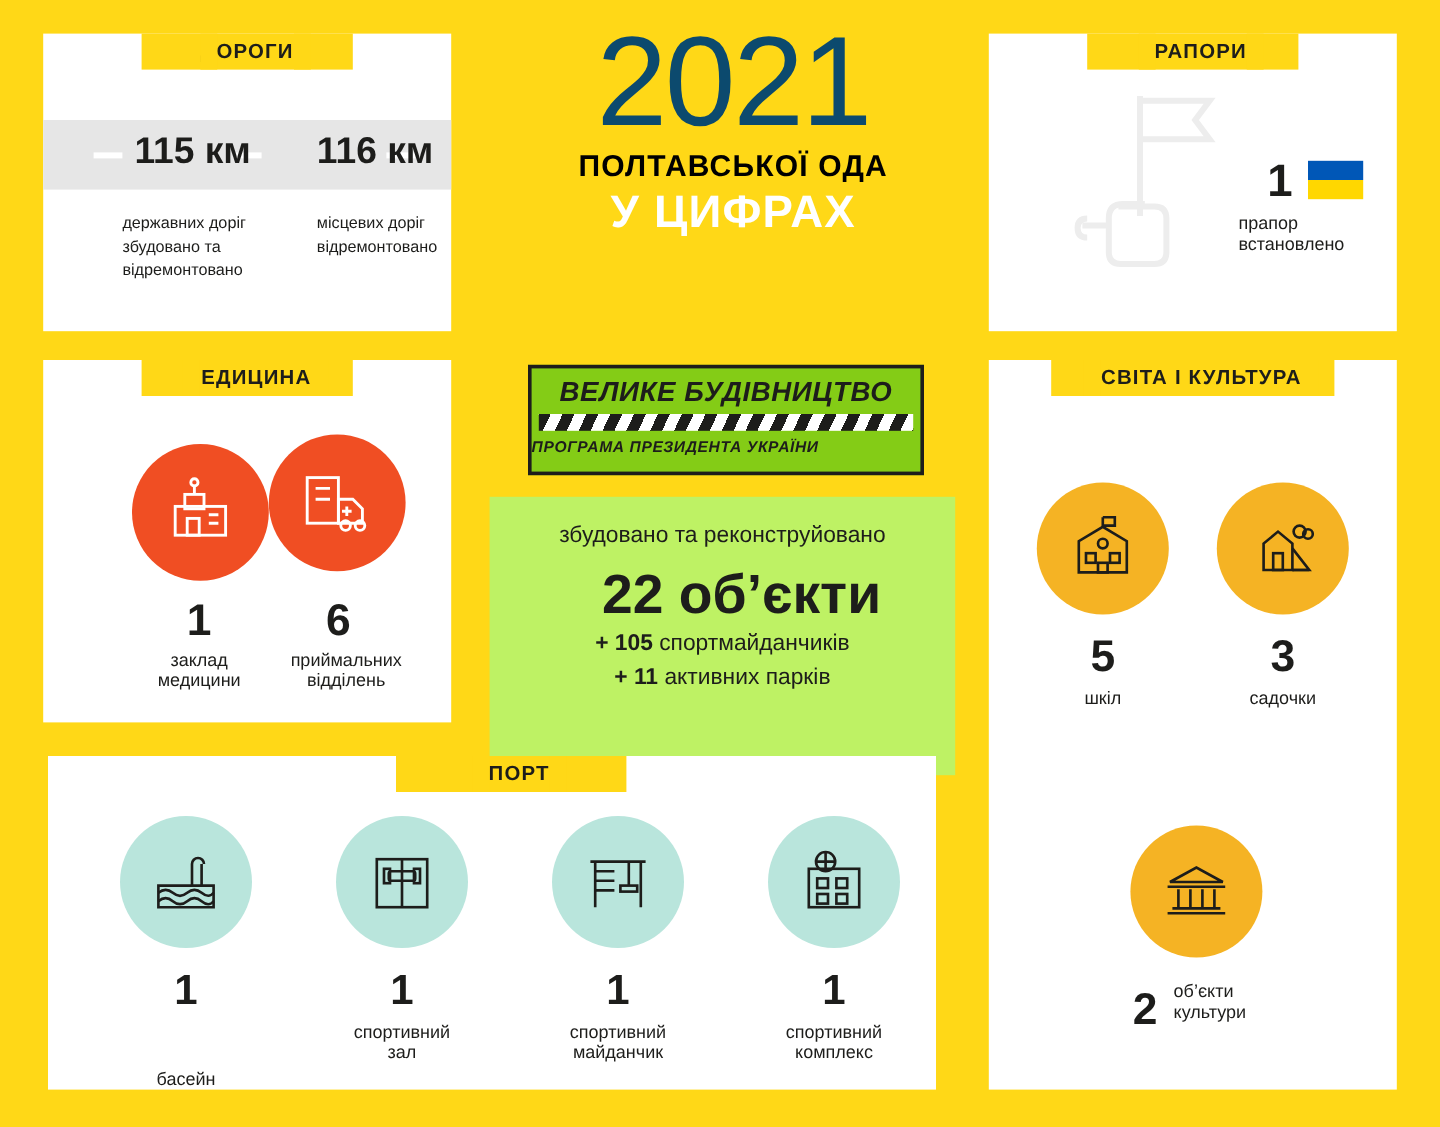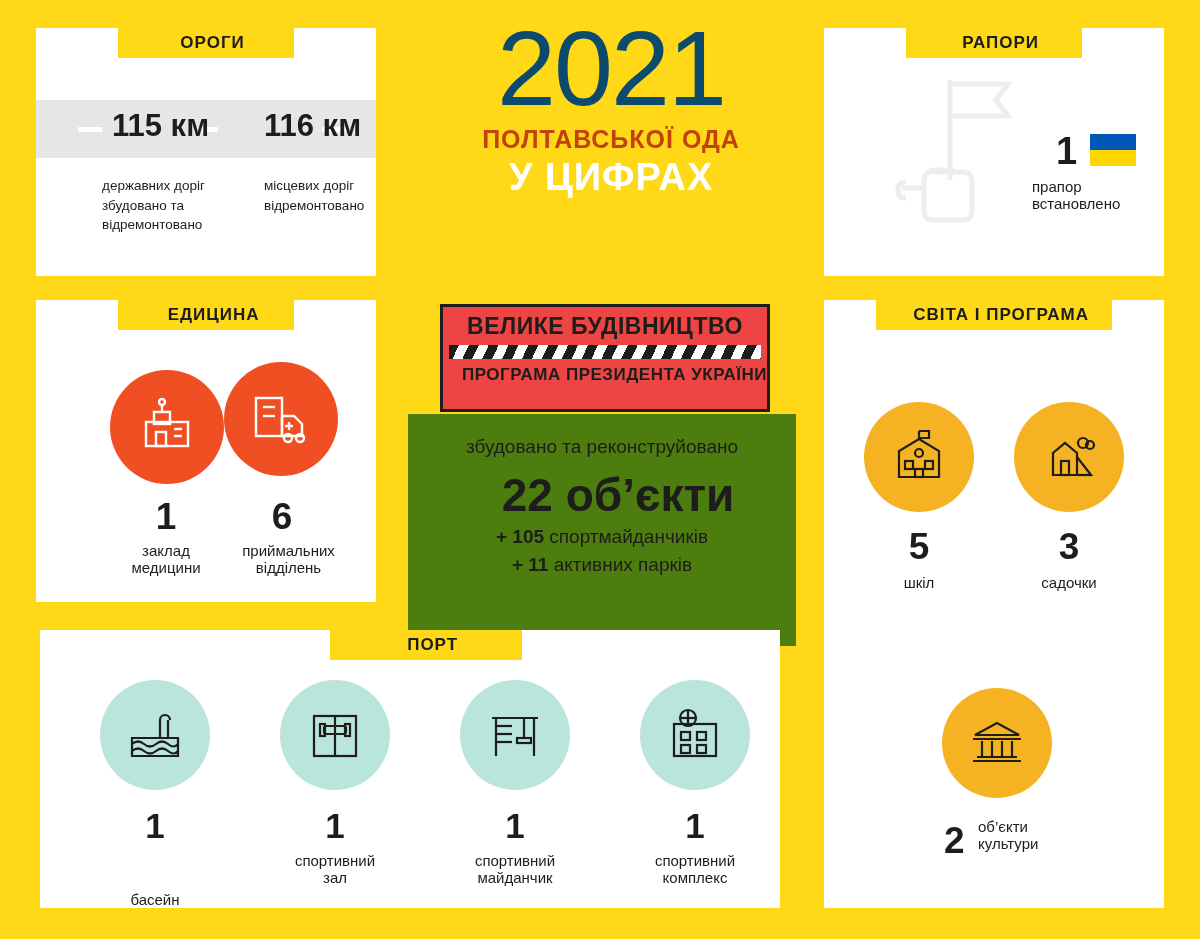--- a/index.html
+++ b/index.html
@@ -38,30 +38,30 @@
   #med{left:36px;top:300px;width:340px;height:302px;}
   #med-tag{left:118px;top:300px;width:176px;height:30px;line-height:30px;font-size:17px;}
   .circ{position:absolute;border-radius:50%;display:flex;align-items:center;justify-content:center;}
   .orange{background:#F04E23;}
   .yellow{background:#F5B324;}
   .mint{background:#B9E5DC;}
 
   
   #year{position:absolute;left:446px;top:18px;width:330px;text-align:center;}
   #year .y{font-size:106px;font-weight:normal;color:#0c4a6e;letter-spacing:-2px;line-height:0.95;}
-  #year .l1{font-size:25px;font-weight:bold;color:#c2410c;letter-spacing:1px;margin-top:6px;}
+  #year .l1{font-size:25px;font-weight:bold;color:#000000;letter-spacing:1px;margin-top:6px;}
   #year .l2{font-size:38px;font-weight:bold;color:#ffffff;letter-spacing:1px;margin-top:2px;}
 
-  #bigbuild{position:absolute;left:440px;top:304px;width:330px;height:108px;background:#ef4444;border:3px solid #1d1d1b;box-sizing:border-box;}
+  #bigbuild{position:absolute;left:440px;top:304px;width:330px;height:92px;background:#84cc16;border:3px solid #1d1d1b;box-sizing:border-box;font-style:italic;}
   #bb-title{position:absolute;left:0;top:6px;width:100%;text-align:center;font-size:23px;font-weight:bold;letter-spacing:0.5px;}
   #bb-stripe{position:absolute;left:6px;top:38px;width:calc(100% - 12px);height:14px;
     background:repeating-linear-gradient(115deg,#1d1d1b 0 9px,#ffffff 9px 18px);}
-  #bb-sub{position:absolute;left:0;top:58px;width:100%;text-align:right;font-size:17px;font-weight:bold;letter-spacing:0.5px;}
-
-  #objects{position:absolute;left:408px;top:414px;width:388px;height:232px;background:#4d7c0f;}
+  #bb-sub{position:absolute;left:0;top:58px;width:100%;text-align:left;font-size:13px;font-weight:bold;letter-spacing:0.5px;}
+
+  #objects{position:absolute;left:408px;top:414px;width:388px;height:232px;background:#bef264;}
   #obj-lead{position:absolute;left:0;top:22px;width:100%;text-align:center;font-size:19px;}
   #obj-main{position:absolute;left:0;top:54px;width:100%;text-align:center;font-size:46px;font-weight:bold;padding-left:16px;}
   #obj-a{position:absolute;left:0;top:112px;width:100%;text-align:center;font-size:19px;}
   #obj-b{position:absolute;left:0;top:140px;width:100%;text-align:center;font-size:19px;}
   #obj-a b,#obj-b b{font-weight:bold;}
 
   
   #sport{left:40px;top:630px;width:740px;height:278px;}
   #sport-tag{left:330px;top:630px;width:192px;height:30px;line-height:30px;font-size:17px;}
 
@@ -265,13 +265,13 @@
         <line x1="37" y1="30" x2="37" y2="46"></line>
         <line x1="47" y1="30" x2="47" y2="46"></line>
       <line x1="8" y1="50" x2="56" y2="50"></line>
         <line x1="12" y1="46" x2="52" y2="46"></line>
     </svg>
   </div>
   <div style="position:absolute;left:120px;top:520px;font-size:37px;font-weight:bold;">2</div>
   <div class="cap" style="position:absolute;left:154px;top:518px;width:150px;font-size:15px;white-space:pre-line;">об’єкти
 культури</div>
 </div>
-<div id="edu-tag" class="tag">ОСВІТА І ПРОГРАМА</div>
+<div id="edu-tag" class="tag">ОСВІТА І КУЛЬТУРА</div>
 
 </body></html>

